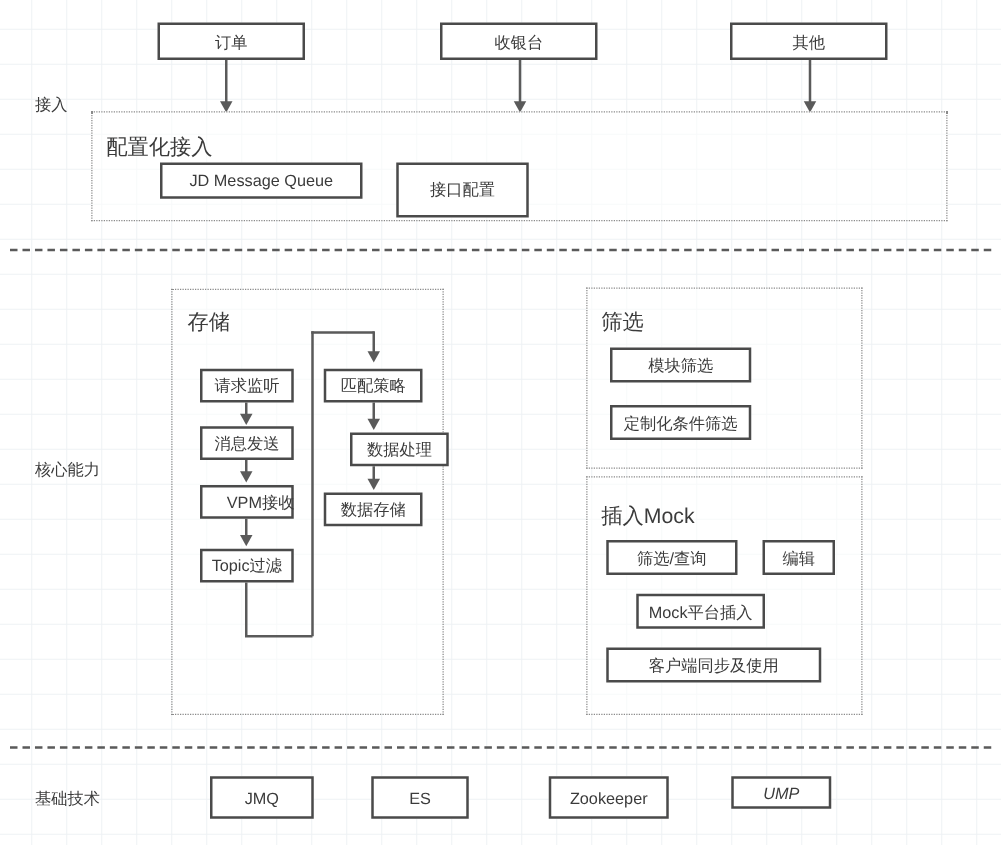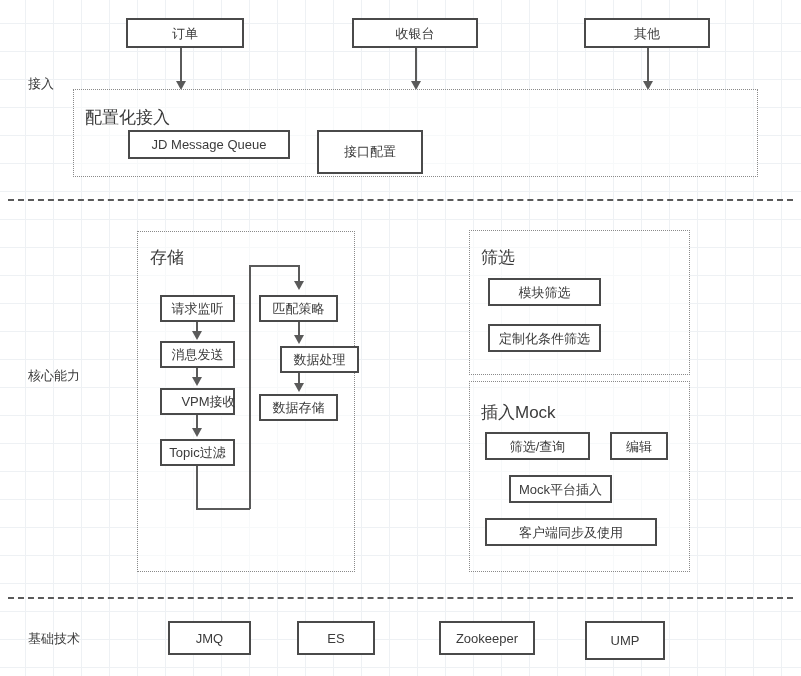--- a/index.html
+++ b/index.html
@@ -156,15 +156,15 @@
   <div class="group-title" style="left:481px;top:401px;">插入Mock</div>
 
   <div class="box" style="left:485px;top:432px;width:105px;height:28px;">筛选/查询</div>
   <div class="box" style="left:610px;top:432px;width:58px;height:28px;">编辑</div>
   <div class="box" style="left:485px;top:475px;width:103px;height:28px;margin-left:24px;">Mock平台插入</div>
   <div class="box" style="left:485px;top:518px;width:172px;height:28px;">客户端同步及使用</div>
 
   <div class="box" style="left:168px;top:621px;width:83px;height:34px;">JMQ</div>
   <div class="box" style="left:297px;top:621px;width:78px;height:34px;">ES</div>
   <div class="box" style="left:439px;top:621px;width:96px;height:34px;">Zookeeper</div>
-  <div class="box" style="left:585px;top:621px;width:80px;height:39px;">UMP</div>
+  <div class="box" style="left:585px;top:621px;width:80px;height:26px;font-style:italic;">UMP</div>
 
 </div>
 
 </body></html>

